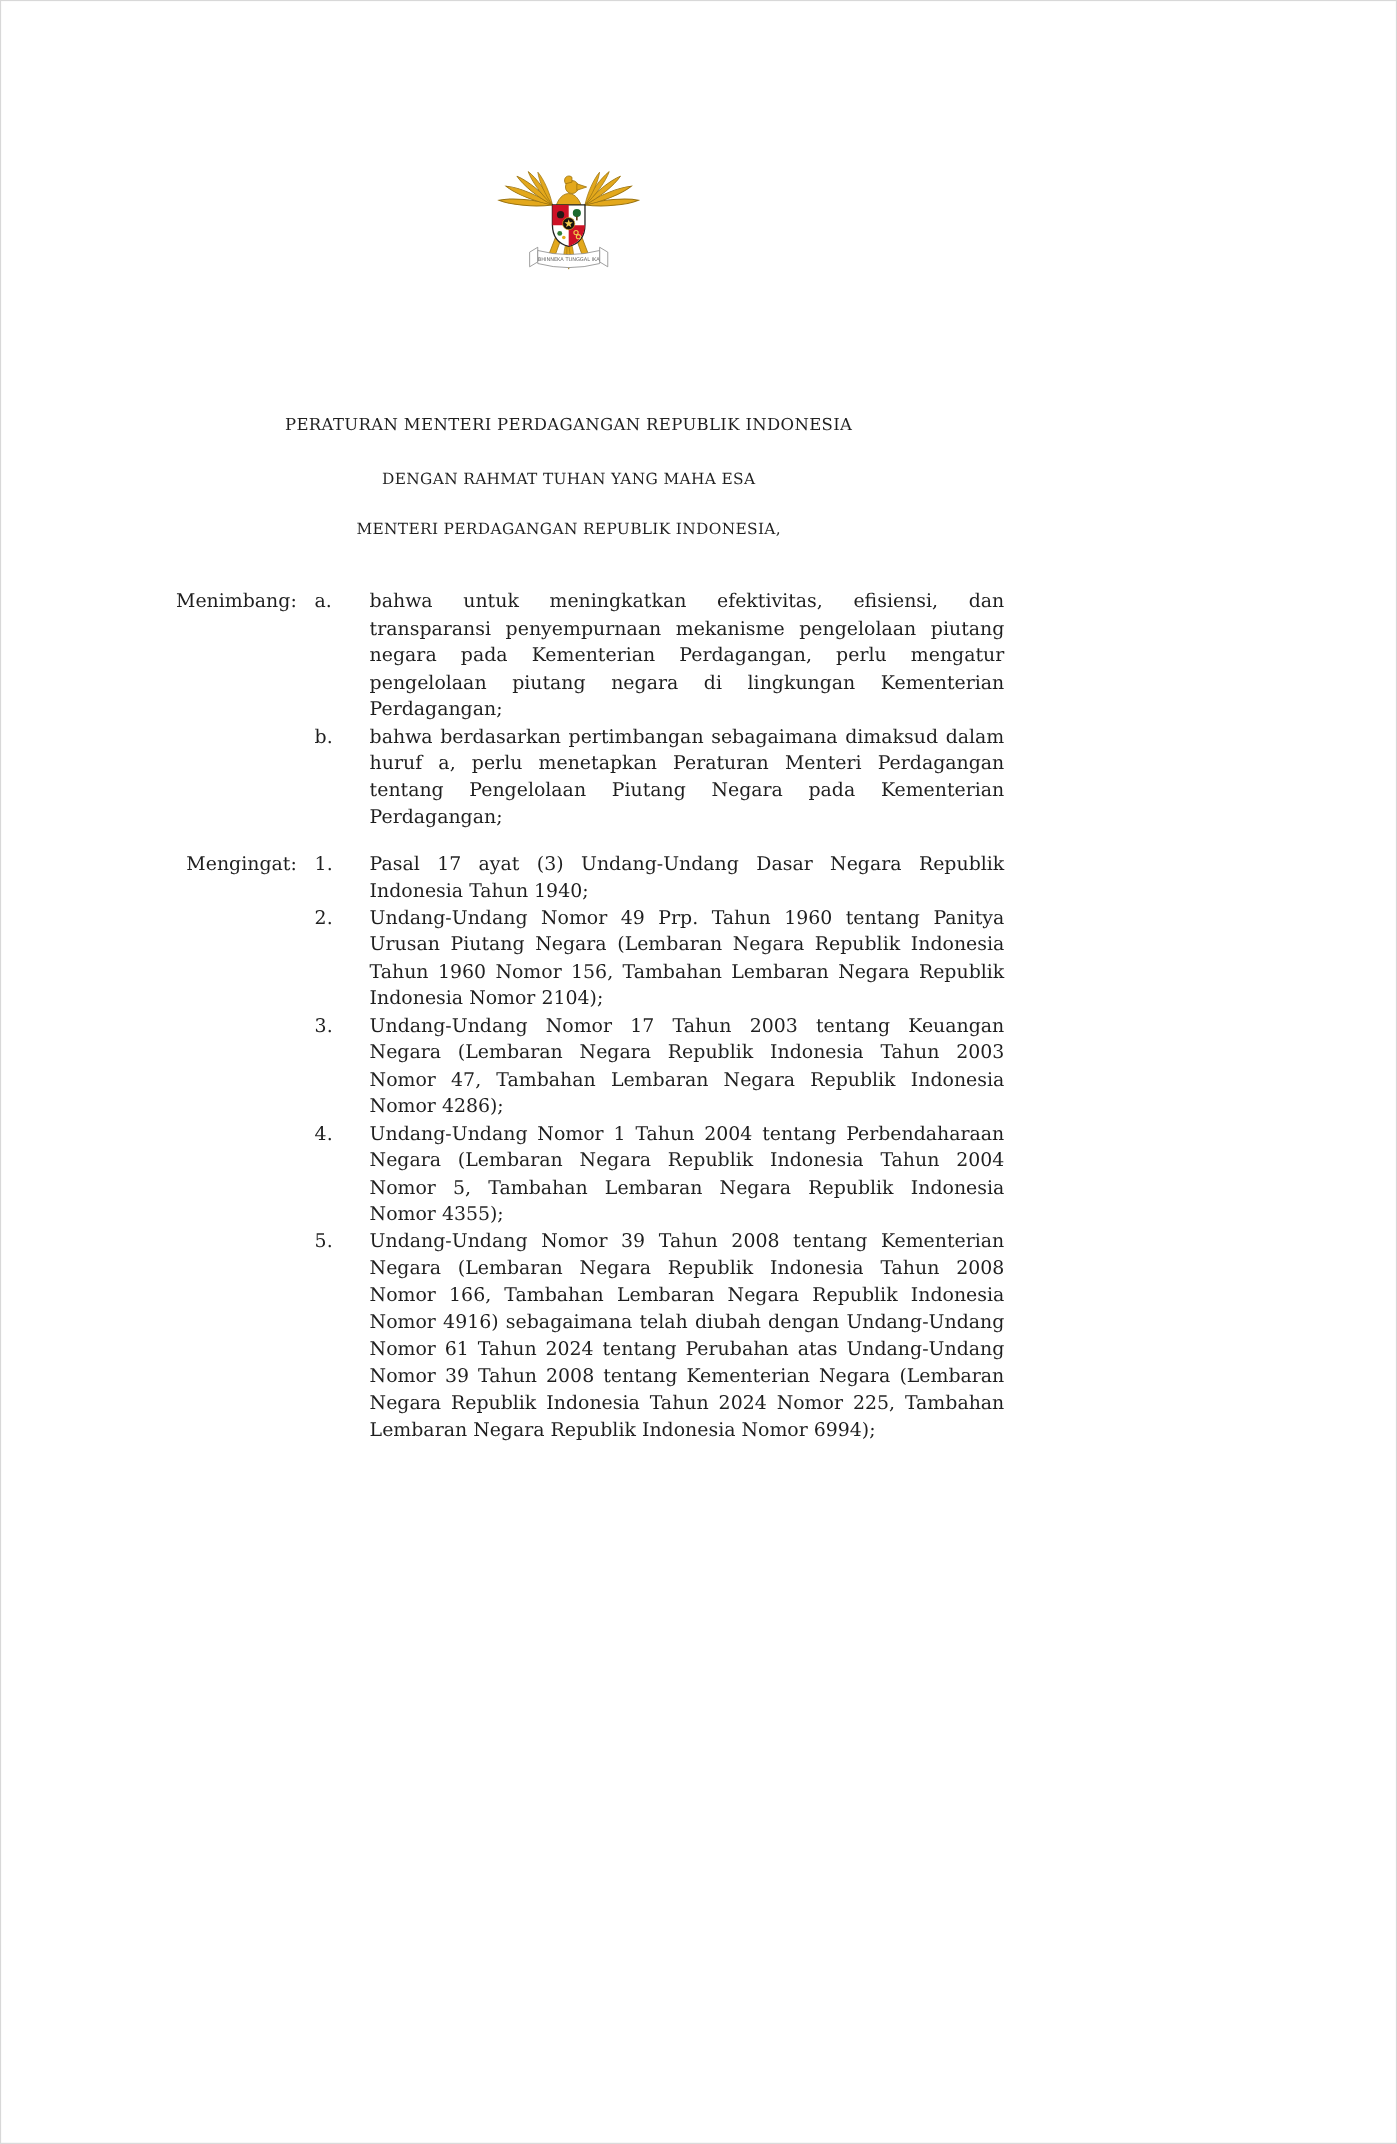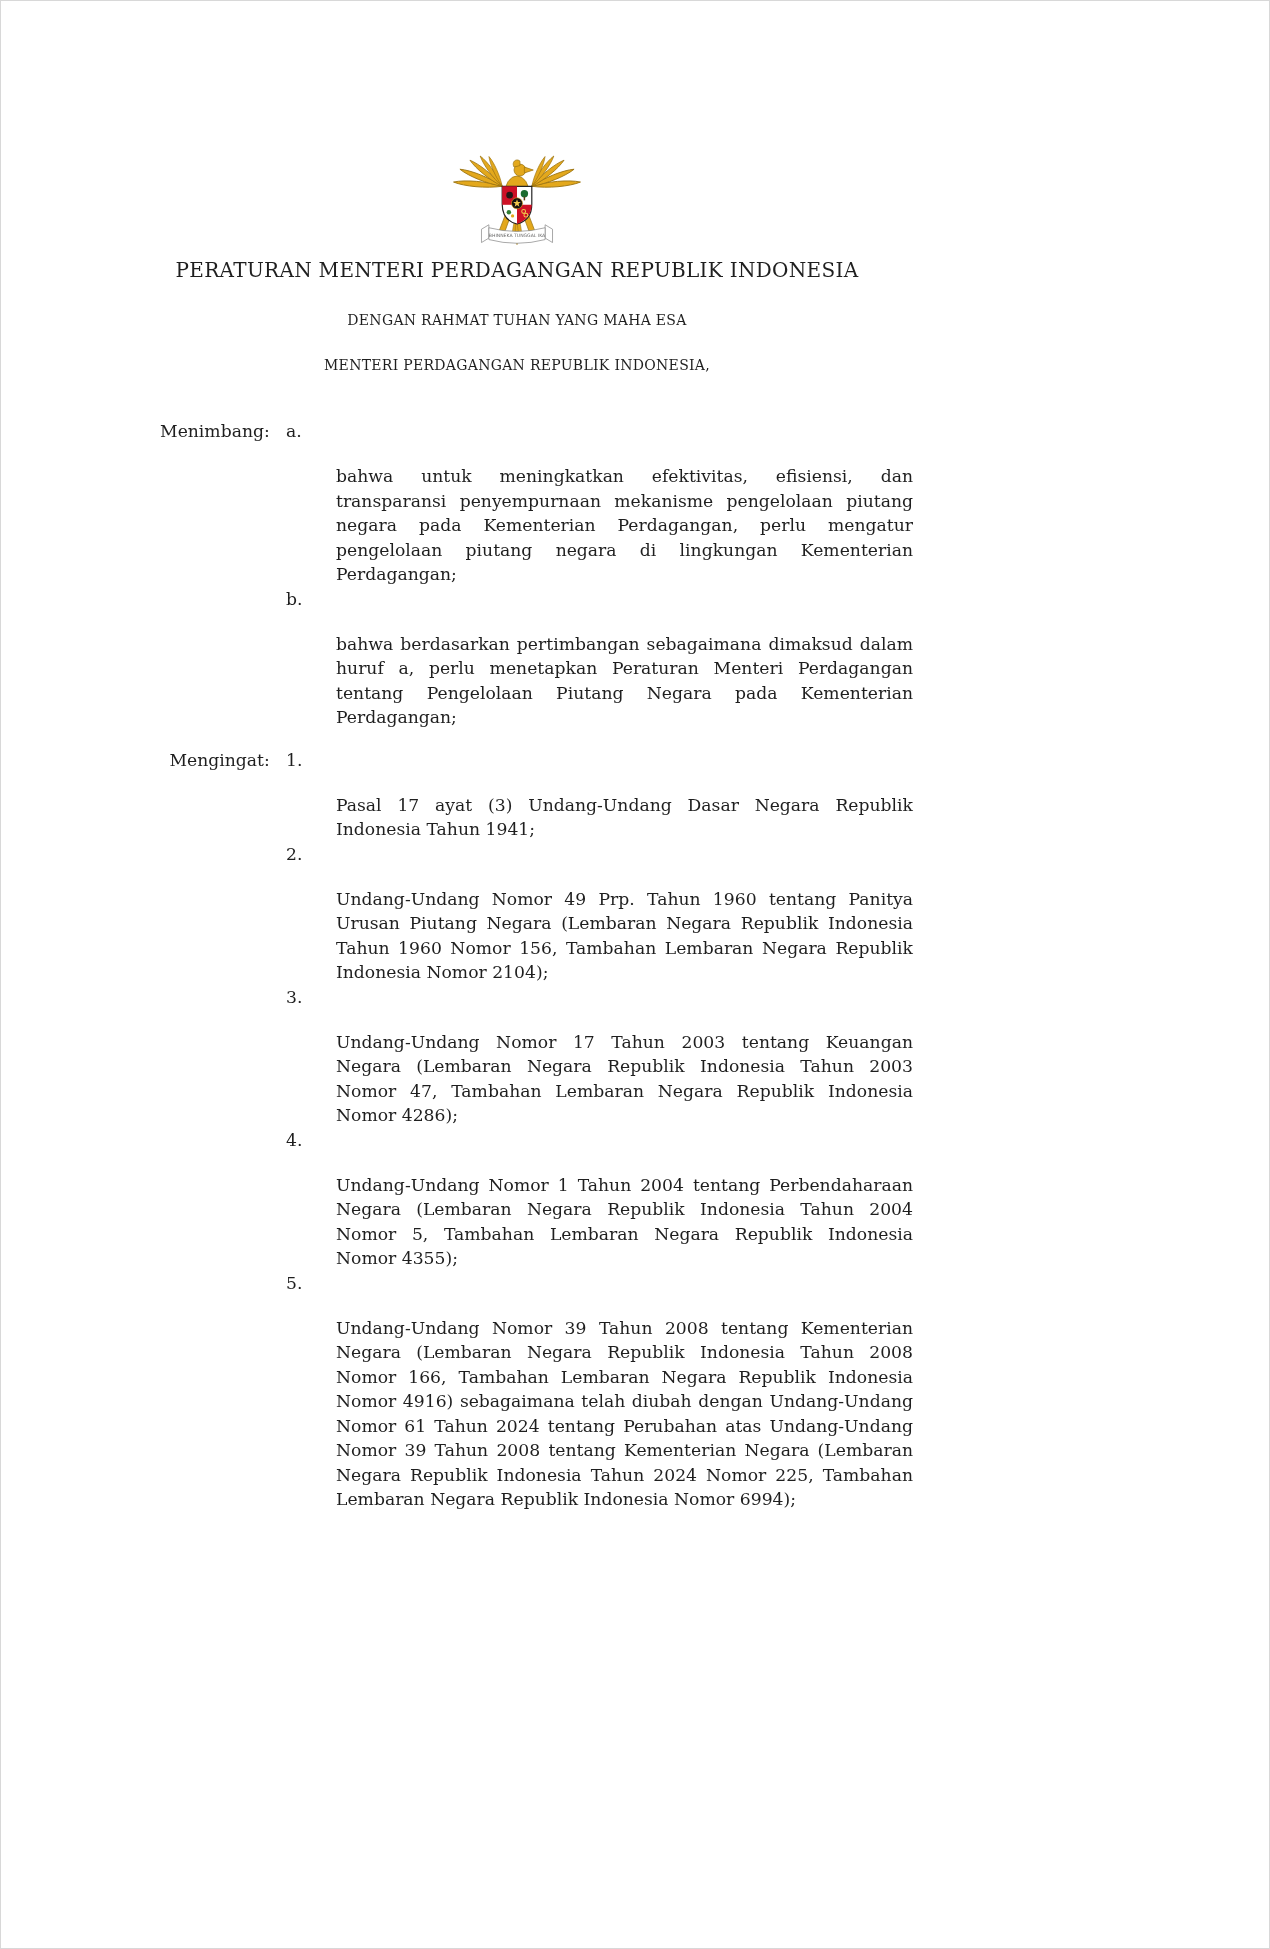--- a/index.html
+++ b/index.html
@@ -25,22 +25,23 @@
     width: 792px;
   }
   .emblem-wrap {
     padding-top: 126px;
     text-align: center;
   }
   .emblem-wrap svg {
     display: inline-block;
   }
   .title-block {
-    text-align: center;
-    font-size: 20px;
+    margin-top: 116px;
+    text-align: center;
+    font-size: 15px;
     line-height: 26px;
     letter-spacing: 0.3px;
   }
   .title-line { white-space: nowrap; }
   .invocation {
     margin-top: 24px;
     text-align: center;
     font-size: 14px;
     line-height: 26px;
     letter-spacing: 0.3px;
@@ -82,21 +83,20 @@
     align-items: flex-start;
   }
   .item-marker {
     width: 50px;
     flex: 0 0 50px;
   }
   .item-text {
     flex: 1 1 auto;
     min-width: 0;
     text-align: justify;
-    margin-top: 45px;
   }
   
   .gold { fill: #e3a81c; stroke: #9c7410; stroke-width: 1; }
 </style>
 </head>
 <body>
 
 <div class="page">
   <div class="content">
 
@@ -197,21 +197,21 @@
           </div>
         </div>
       </div>
 
       <div class="section">
         <div class="section-label">Mengingat</div>
         <div class="section-sep">:</div>
         <div class="section-items">
           <div class="item">
             <div class="item-marker">1.</div>
-            <div class="item-text">Pasal 17 ayat (3) Undang-Undang Dasar Negara Republik Indonesia Tahun 1941;</div>
+            <div class="item-text">Pasal 17 ayat (3) Undang-Undang Dasar Negara Republik Indonesia Tahun 1940;</div>
           </div>
           <div class="item">
             <div class="item-marker">2.</div>
             <div class="item-text">Undang-Undang Nomor 49 Prp. Tahun 1960 tentang Panitya Urusan Piutang Negara (Lembaran Negara Republik Indonesia Tahun 1960 Nomor 156, Tambahan Lembaran Negara Republik Indonesia Nomor 2104);</div>
           </div>
           <div class="item">
             <div class="item-marker">3.</div>
             <div class="item-text">Undang-Undang Nomor 17 Tahun 2003 tentang Keuangan Negara (Lembaran Negara Republik Indonesia Tahun 2003 Nomor 47, Tambahan Lembaran Negara Republik Indonesia Nomor 4286);</div>
           </div>
           <div class="item">

